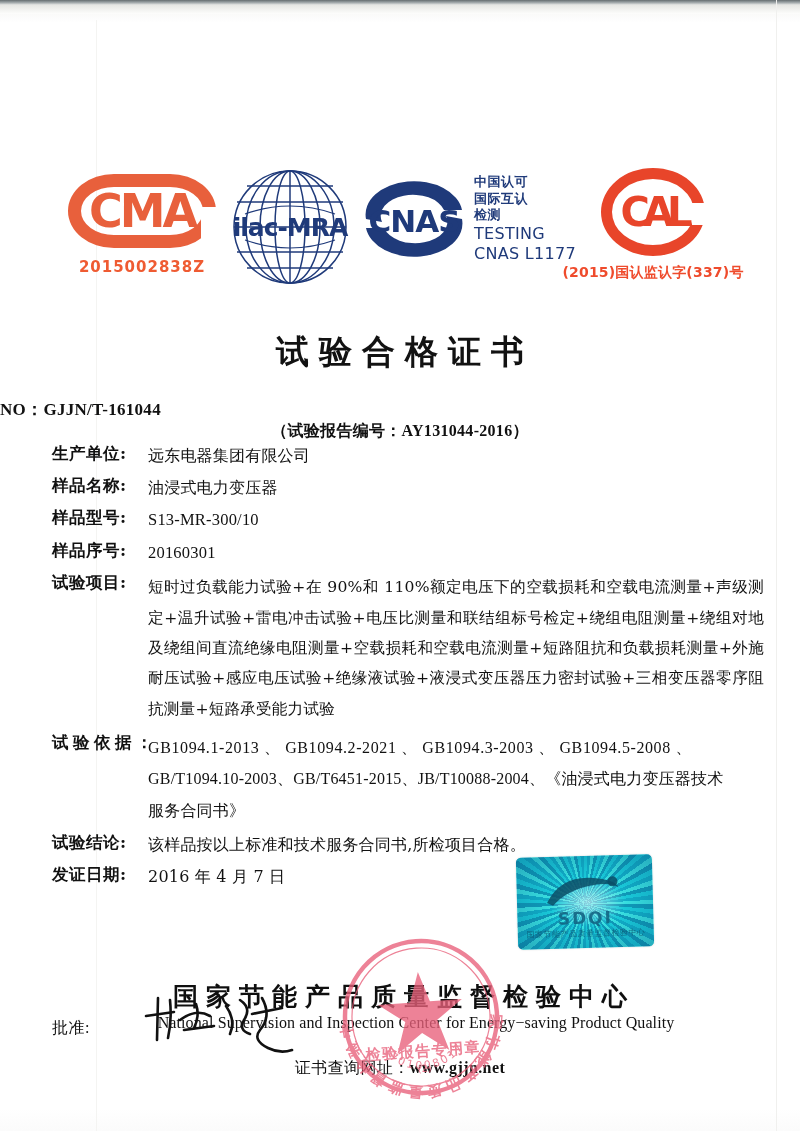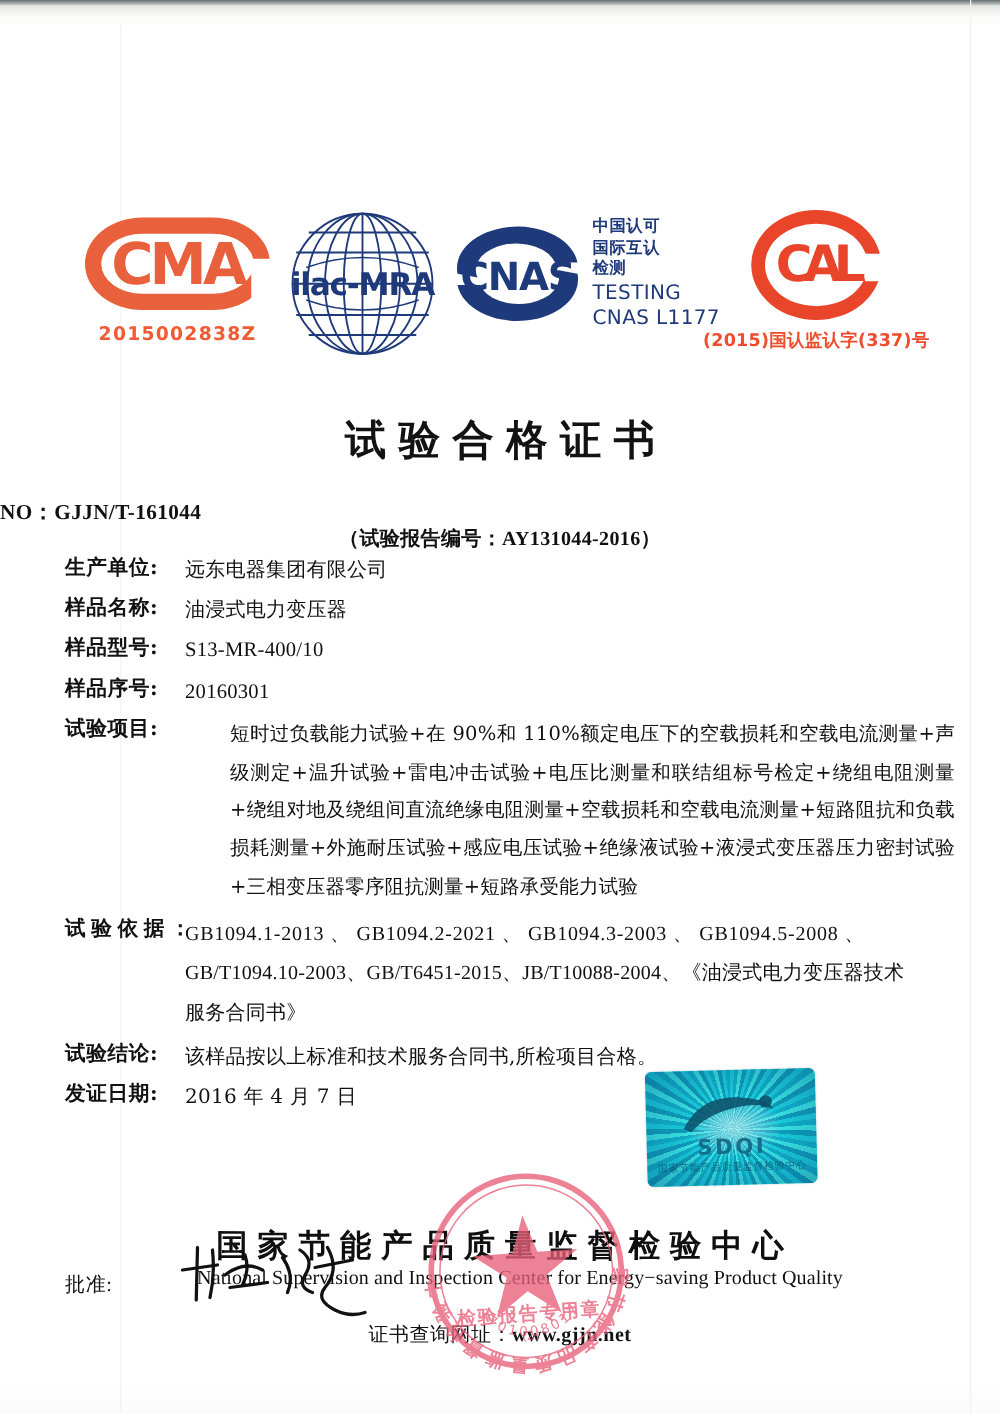--- a/index.html
+++ b/index.html
@@ -221,21 +221,21 @@
   }
   .fvalue.latin {
     font-family: "Liberation Serif", "DejaVu Serif", serif;
     font-size: 16.5px;
   }
   .fvalue.para {
     font-size: 15.6px;
     line-height: 1.95;
     text-align: justify;
   }
-  .frow.items { margin-bottom: 8px; gap: 36px; }
+  .frow.items { margin-bottom: 8px; }
   .frow.basis { margin-bottom: 6px; }
   .fvalue.basis-text {
     font-family: "Liberation Serif", "DejaVu Serif", serif;
     font-size: 16px;
     line-height: 1.95;
   }
   .fvalue.basis-text .l1 { letter-spacing: .6px; }
 
   
   .approve-row {
@@ -440,21 +440,21 @@
       <div class="fvalue">远东电器集团有限公司</div>
     </div>
 
     <div class="frow">
       <div class="flabel">样品名称:</div>
       <div class="fvalue">油浸式电力变压器</div>
     </div>
 
     <div class="frow">
       <div class="flabel">样品型号:</div>
-      <div class="fvalue latin">S13-MR-400/10</div>
+      <div class="fvalue latin">S13-MR-300/10</div>
     </div>
 
     <div class="frow">
       <div class="flabel">样品序号:</div>
       <div class="fvalue latin">20160301</div>
     </div>
 
     <div class="frow items">
       <div class="flabel">试验项目:</div>
       <div class="fvalue para">短时过负载能力试验+在 90%和 110%额定电压下的空载损耗和空载电流测量+声级测定+温升试验+雷电冲击试验+电压比测量和联结组标号检定+绕组电阻测量+绕组对地及绕组间直流绝缘电阻测量+空载损耗和空载电流测量+短路阻抗和负载损耗测量+外施耐压试验+感应电压试验+绝缘液试验+液浸式变压器压力密封试验+三相变压器零序阻抗测量+短路承受能力试验</div>

